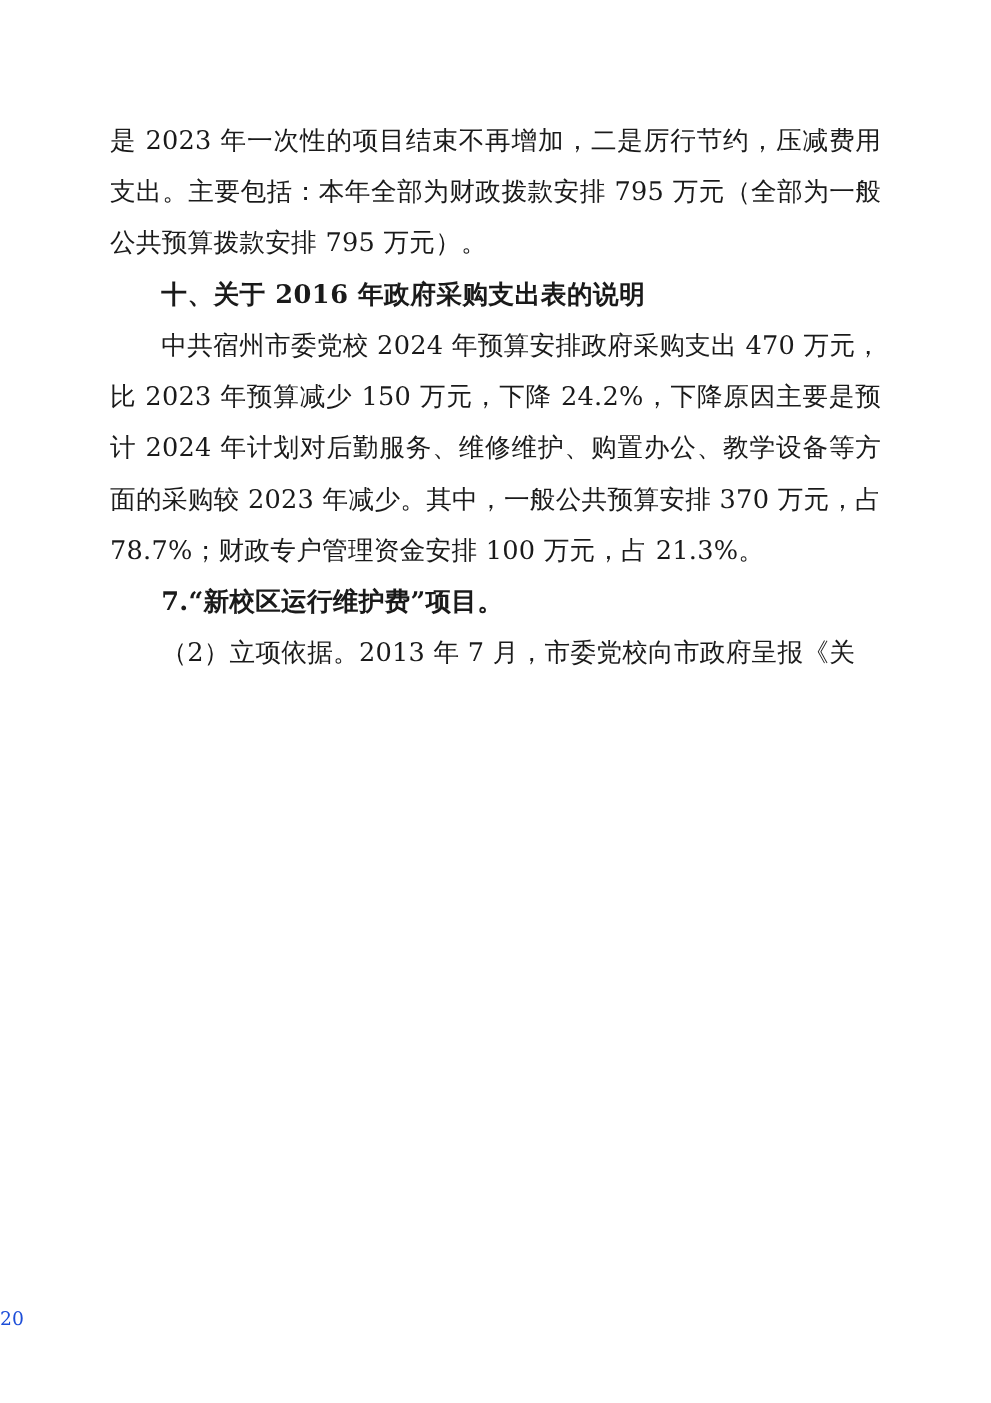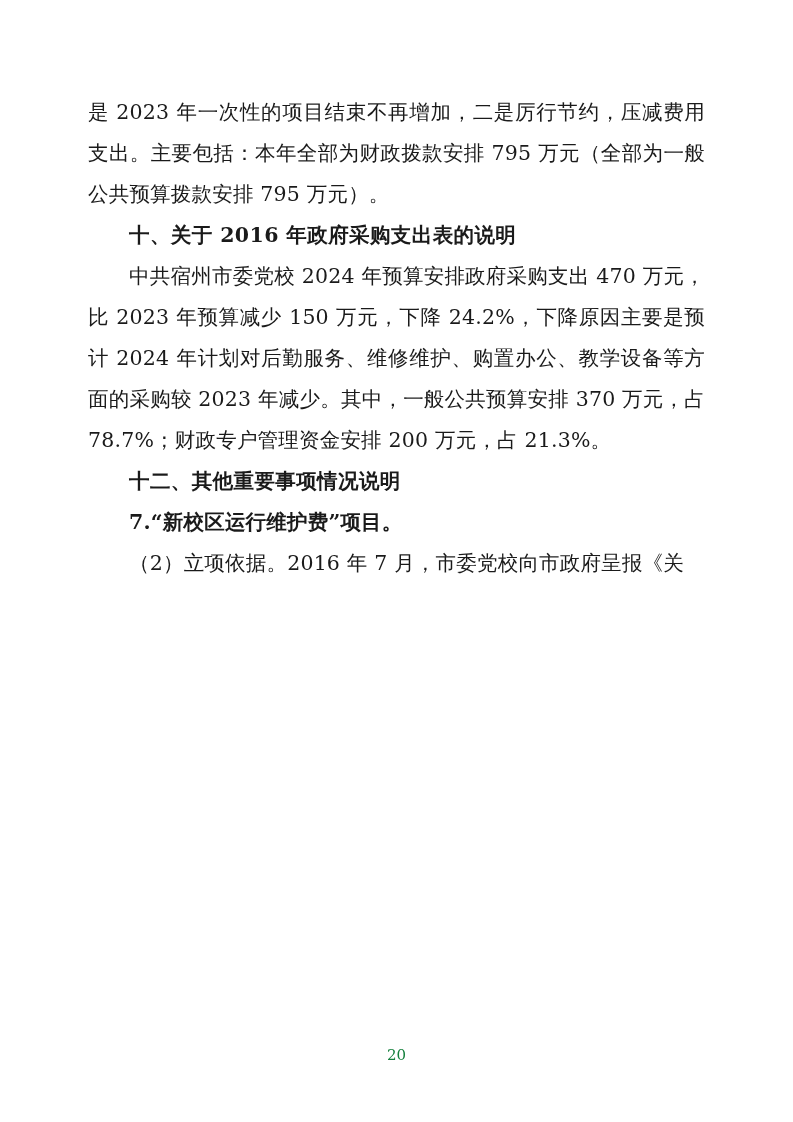--- a/index.html
+++ b/index.html
@@ -48,44 +48,42 @@
   }
   .subheading {
     text-indent: 2em;
     font-weight: bold;
   }
   .page-number {
     position: absolute;
     left: 0;
     right: 0;
     bottom: 58px;
-    text-align: center;
     font-size: 15px;
     font-family: "DejaVu Serif", "Liberation Serif", serif;
-    color: #15803d;
+    color: #1d4ed8;
   }
 </style>
 </head>
 <body>
 
 <div class="page">
   <div class="doc-body">
 
     <p class="para noindent">是 2023 年一次性的项目结束不再增加，二是厉行节约，压减费用支出。主要包括：本年全部为财政拨款安排 795 万元（全部为一般公共预算拨款安排 795 万元）。</p>
 
     <p class="heading">十、关于 2016 年政府采购支出表的说明</p>
 
-    <p class="para">中共宿州市委党校 2024 年预算安排政府采购支出 470 万元，比 2023 年预算减少 150 万元，下降 24.2%，下降原因主要是预计 2024 年计划对后勤服务、维修维护、购置办公、教学设备等方面的采购较 2023 年减少。其中，一般公共预算安排 370 万元，占 78.7%；财政专户管理资金安排 200 万元，占 21.3%。</p>
+    <p class="para">中共宿州市委党校 2024 年预算安排政府采购支出 470 万元，比 2023 年预算减少 150 万元，下降 24.2%，下降原因主要是预计 2024 年计划对后勤服务、维修维护、购置办公、教学设备等方面的采购较 2023 年减少。其中，一般公共预算安排 370 万元，占 78.7%；财政专户管理资金安排 100 万元，占 21.3%。</p>
 
 
 
-    <p class="heading">十二、其他重要事项情况说明</p>
 
 
     <p class="subheading">7.“新校区运行维护费”项目。</p>
 
 
-    <p class="para">（2）立项依据。2016 年 7 月，市委党校向市政府呈报《关</p>
+    <p class="para">（2）立项依据。2013 年 7 月，市委党校向市政府呈报《关</p>
 
   </div>
 
   <div class="page-number">20</div>
 </div>
 
 </body></html>

